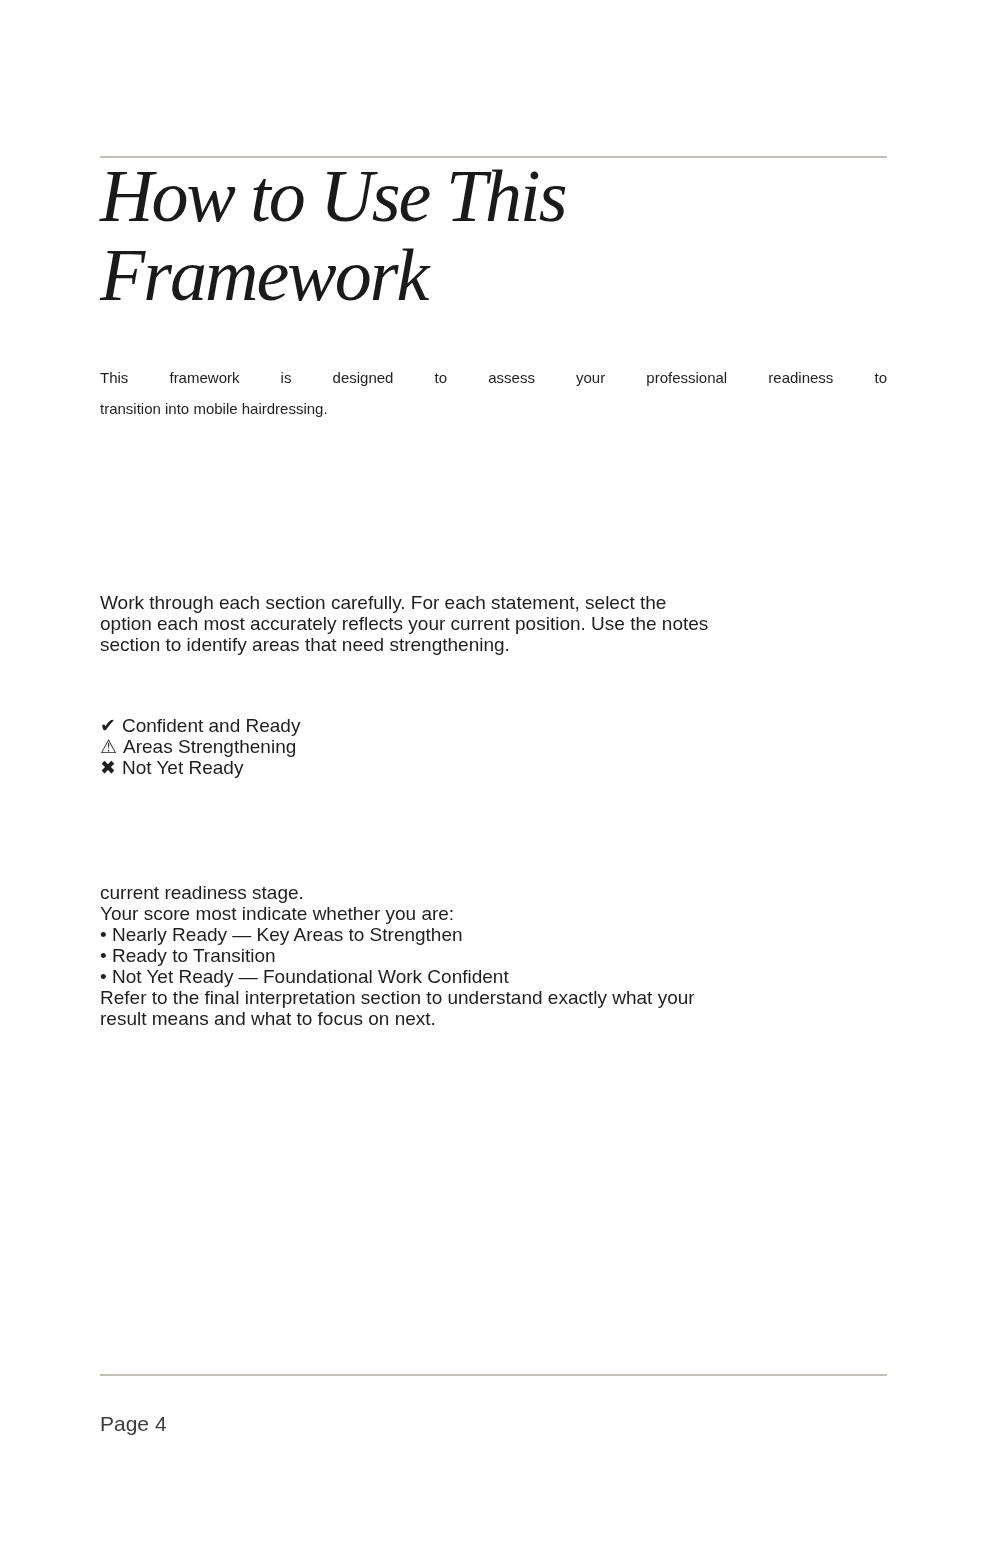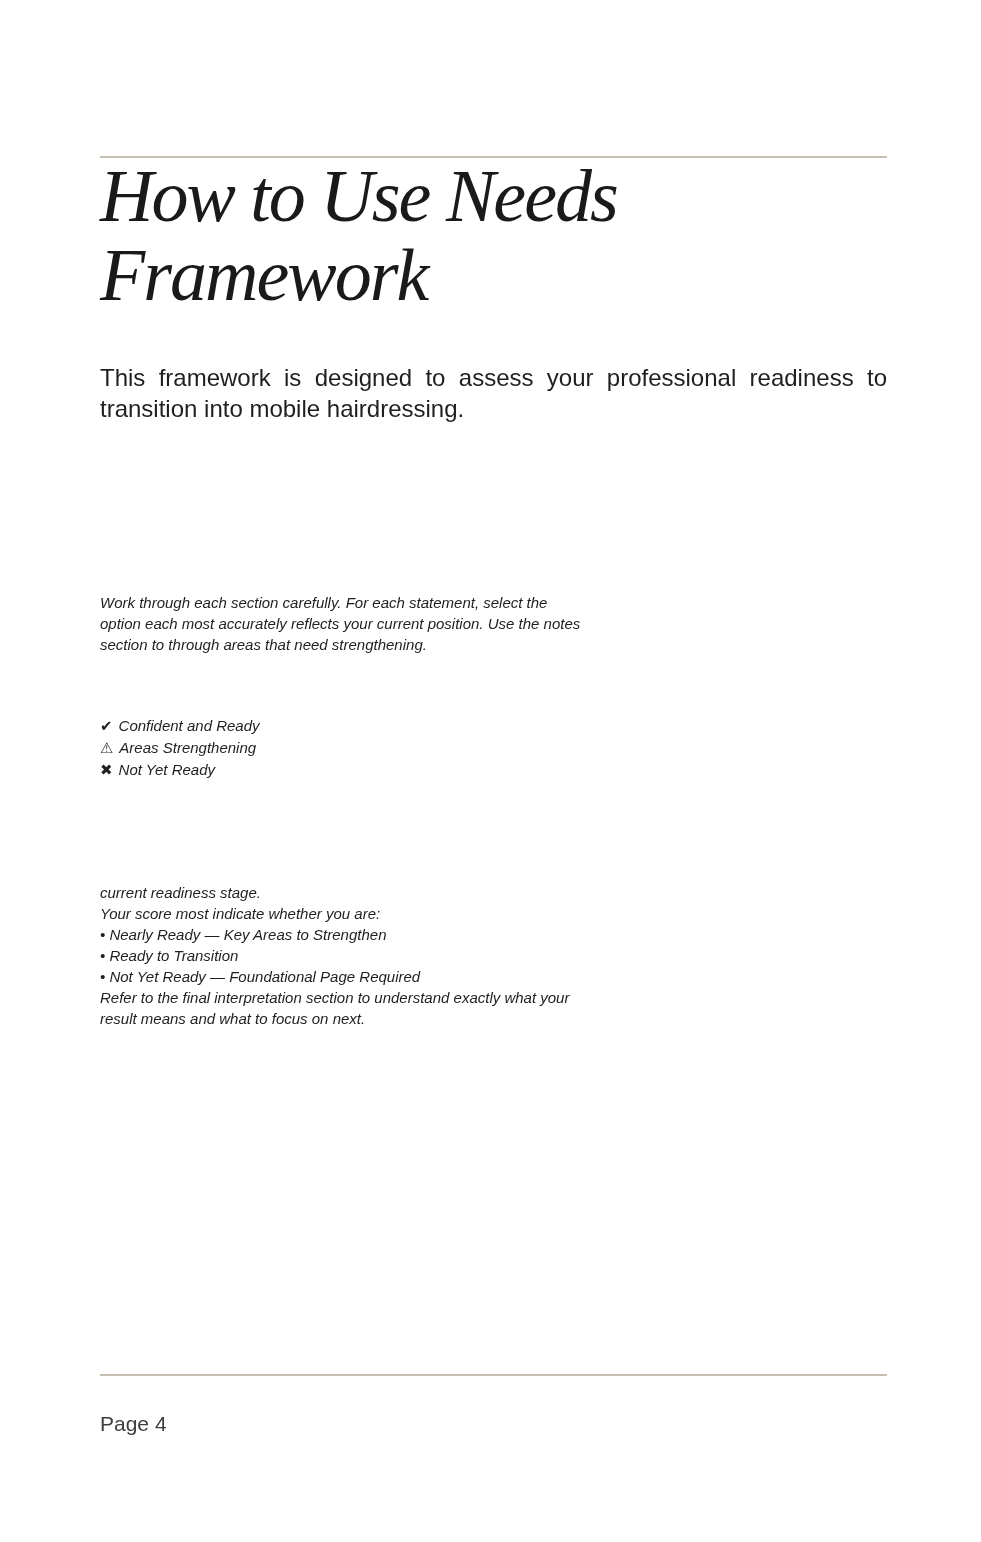--- a/index.html
+++ b/index.html
@@ -32,31 +32,30 @@
     font-weight: 400;
     font-size: 74px;
     line-height: 79px;
     letter-spacing: -2px;
     color: var(--title-text);
   }
   .title-line { display: block; }
 
   .intro {
     top: 362px;
-    font-size: 24px;
+    font-size: 15px;
     line-height: 31px;
     color: var(--body-text);
   }
   .justify-line { text-align: justify; text-align-last: justify; }
 
   .body-block {
-    font-size: 15px;
+    font-size: 19px;
     line-height: 21px;
     color: var(--body-text);
-    font-style: italic;
   }
   .instructions { top: 592px; }
   .legend { top: 715px; }
   .scoring { top: 882px; }
 
   .sym {
     font-family: "DejaVu Sans", sans-serif;
     margin-right: 6px;
   }
   .sym-inline {
@@ -73,53 +72,53 @@
   }
 </style>
 </head>
 <body>
 
 <div>
 
   <div class="abs rule rule-top"></div>
 
   <h1 class="abs title">
-    <span class="title-line">How to Use Needs</span>
+    <span class="title-line">How to Use This</span>
     <span class="title-line">Framework</span>
   </h1>
 
   <div class="abs intro">
     <div class="justify-line">This framework is designed to assess your professional readiness to</div>
     <div>transition into mobile hairdressing.</div>
   </div>
 
   <div class="abs body-block instructions">
     <div>Work through each section carefully. For each statement, select the</div>
     <div>option each most accurately reflects your current position. Use the notes</div>
-    <div>section to through areas that need strengthening.</div>
+    <div>section to identify areas that need strengthening.</div>
   </div>
 
   <div class="abs body-block legend">
     <div>
       <span class="sym">✔</span><span>Confident and Ready</span>
     </div>
     <div>
       <span class="sym">⚠</span><span>Areas Strengthening</span>
     </div>
     <div>
       <span class="sym">✖</span><span>Not Yet Ready</span>
     </div>
   </div>
 
   <div class="abs body-block scoring">
     <div>current readiness stage.</div>
     <div>Your score most indicate whether you are:</div>
     <div>• Nearly Ready — Key Areas to Strengthen</div>
     <div>• Ready to Transition</div>
-    <div>• Not Yet Ready — Foundational Page Required</div>
+    <div>• Not Yet Ready — Foundational Work Confident</div>
     <div>Refer to the final interpretation section to understand exactly what your</div>
     <div>result means and what to focus on next.</div>
   </div>
 
   <div class="abs rule rule-bottom"></div>
 
   <div class="abs footer">
     <span>Page 4</span>
   </div>
 

